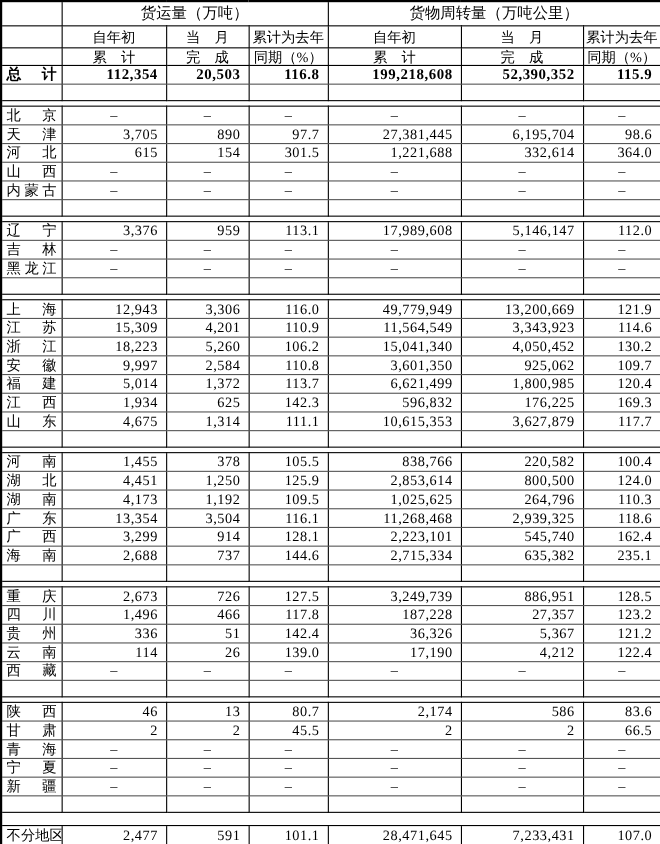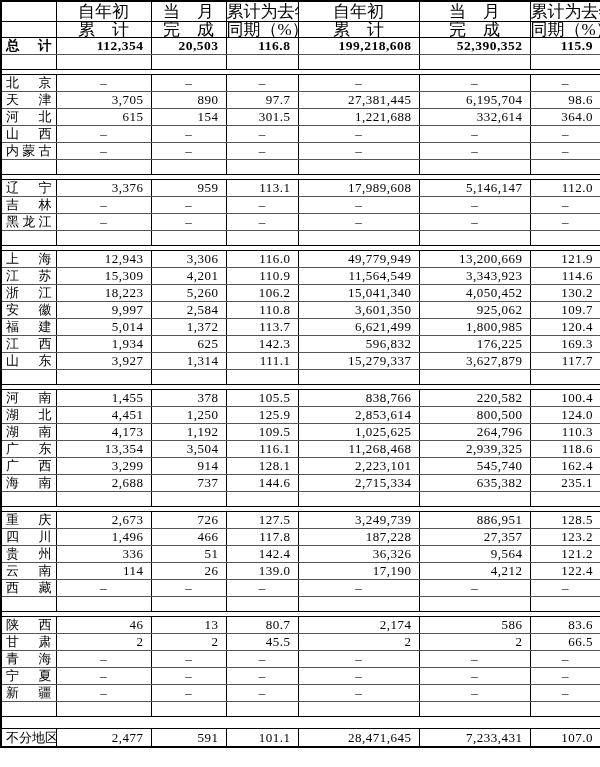--- a/index.html
+++ b/index.html
@@ -34,21 +34,21 @@
     line-height: 15px;
     vertical-align: middle;
     overflow: hidden;
     white-space: nowrap;
   }
   thead th, thead td { border-color: #000; text-align: center; }
   tr.h1 { height: 22px; }
   tr.h1 th { font-size: 14px; }
   tr.h2 { height: 20px; }
   tr.h3 { height: 15px; margin-left: 28px; }
-  tr.h2 th, tr.h3 th { font-size: 17px; }
+  tr.h2 th, tr.h3 th { font-size: 13px; }
 
   tbody tr { height: 17px; }
   tbody tr:first-child th, tbody tr:first-child td { border-top: 1px solid #000; }
 
   td.num { text-align: right; padding-right: 7px; letter-spacing: 0.5px; }
   td.num.dash { text-align: center; padding-right: 0; letter-spacing: 0; }
 
   th.lbl { padding: 0 4px; }
   .lbl-in {
     display: flex;
@@ -79,20 +79,25 @@
   <colgroup>
     <col class="c-lbl">
       <col class="c1">
       <col class="c2">
       <col class="c3">
       <col class="c4">
       <col class="c5">
       <col class="c6">
   </colgroup>
   <thead>
+    <tr class="h1">
+      <th class="lbl"></th>
+      <th colspan="3">货运量（万吨）</th>
+      <th colspan="3">货物周转量（万吨公里）</th>
+    </tr>
     <tr class="h2">
       <th class="lbl"></th>
       <th>自年初</th>
       <th>当　月</th>
       <th>累计为去年</th>
       <th>自年初</th>
       <th>当　月</th>
       <th>累计为去年</th>
     </tr>
     <tr class="h3">
@@ -354,24 +359,24 @@
         <td class="num">176,225</td>
         <td class="num">169.3</td>
       </tr>
       <tr>
         <th class="lbl">
           <div class="lbl-in">
             <span>山</span>
             <span>东</span>
           </div>
         </th>
-        <td class="num">3,927</td>
+        <td class="num">4,675</td>
         <td class="num">1,314</td>
         <td class="num">111.1</td>
-        <td class="num">15,279,337</td>
+        <td class="num">10,615,353</td>
         <td class="num">3,627,879</td>
         <td class="num">117.7</td>
       </tr>
       <tr class="blank">
         <th class="lbl"></th>
         <td></td>
         <td></td>
         <td></td>
         <td></td>
         <td></td>
@@ -508,21 +513,21 @@
         <th class="lbl">
           <div class="lbl-in">
             <span>贵</span>
             <span>州</span>
           </div>
         </th>
         <td class="num">336</td>
         <td class="num">51</td>
         <td class="num">142.4</td>
         <td class="num">36,326</td>
-        <td class="num">9,564</td>
+        <td class="num">5,367</td>
         <td class="num">121.2</td>
       </tr>
       <tr>
         <th class="lbl">
           <div class="lbl-in">
             <span>云</span>
             <span>南</span>
           </div>
         </th>
         <td class="num">114</td>

